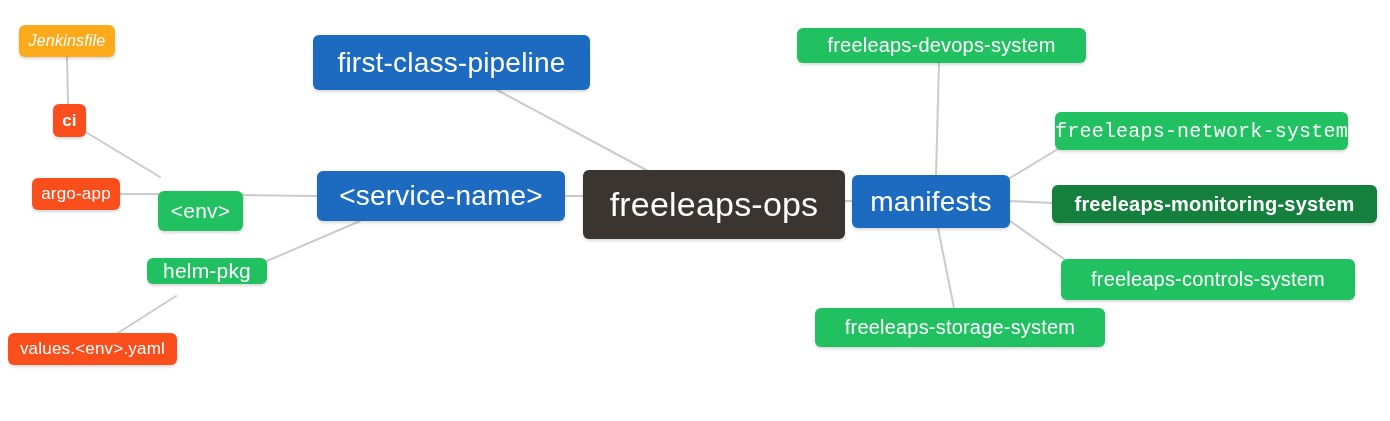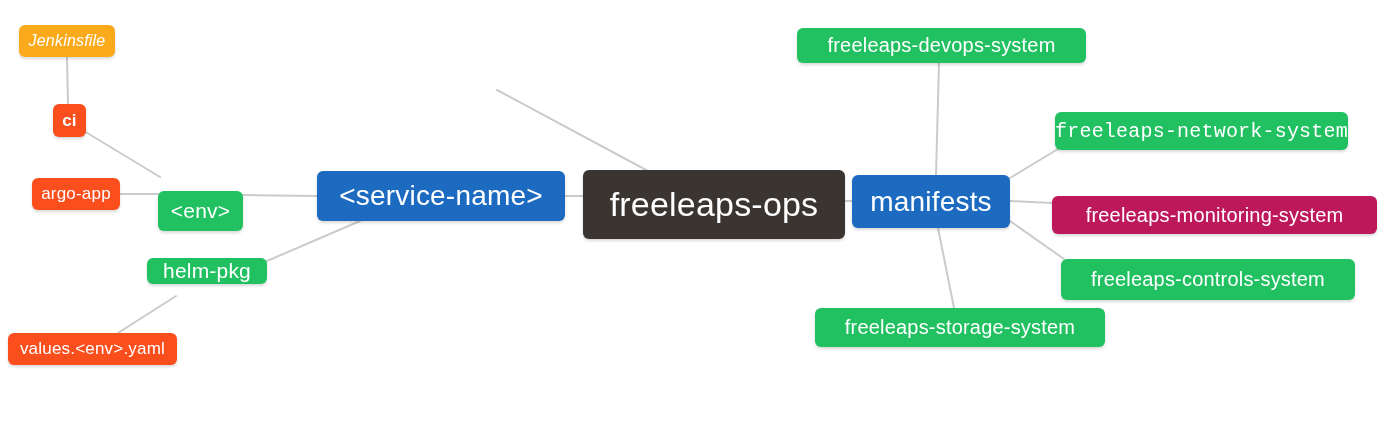--- a/index.html
+++ b/index.html
@@ -68,36 +68,39 @@
     </div>
     <div class="node" style="left: 158px; top: 175px; width: 85px; height: 40px; background: rgb(33, 193, 98); font-size: 21px; font-weight: 400; margin-top: 16px;">
       <span>&lt;env&gt;</span>
     </div>
     <div class="node" style="left: 147px; top: 258px; width: 120px; height: 26px; background: rgb(33, 193, 98); font-size: 21px; font-weight: 400;">
       <span>helm-pkg</span>
     </div>
     <div class="node" style="left: 8px; top: 333px; width: 169px; height: 32px; background: rgb(250, 78, 28); font-size: 17px; font-weight: 400;">
       <span>values.&lt;env&gt;.yaml</span>
     </div>
+    <div class="node" style="left: 313px; top: 35px; width: 277px; height: 55px; background: rgb(28, 107, 193); font-size: 28px; font-weight: 400;">
+      <span>first-class-pipeline</span>
+    </div>
     <div class="node" style="left: 317px; top: 171px; width: 248px; height: 50px; background: rgb(28, 107, 193); font-size: 28px; font-weight: 400;">
       <span>&lt;service-name&gt;</span>
     </div>
     <div class="node" style="left: 583px; top: 170px; width: 262px; height: 69px; background: rgb(58, 53, 49); font-size: 34px; font-weight: 400;">
       <span>freeleaps-ops</span>
     </div>
     <div class="node" style="left: 852px; top: 175px; width: 158px; height: 53px; background: rgb(28, 107, 193); font-size: 28px; font-weight: 400;">
       <span>manifests</span>
     </div>
     <div class="node" style="left: 797px; top: 28px; width: 289px; height: 35px; background: rgb(33, 193, 98); font-size: 20px; font-weight: 400;">
       <span>freeleaps-devops-system</span>
     </div>
     <div class="node" style="left: 1055px; top: 112px; width: 293px; height: 38px; background: rgb(33, 193, 98); font-size: 20px; font-weight: 400; font-family: Liberation Mono, monospace;">
       <span>freeleaps-network-system</span>
     </div>
-    <div class="node" style="left: 1052px; top: 185px; width: 325px; height: 38px; background: #be185d; font-size: 20px; font-weight: 400; margin-top: 11px;">
+    <div class="node" style="left: 1052px; top: 185px; width: 325px; height: 38px; background: #15803d; font-size: 20px; font-weight: 700;">
       <span>freeleaps-monitoring-system</span>
     </div>
     <div class="node" style="left: 1061px; top: 259px; width: 294px; height: 41px; background: rgb(33, 193, 98); font-size: 20px; font-weight: 400;">
       <span>freeleaps-controls-system</span>
     </div>
     <div class="node" style="left: 815px; top: 308px; width: 290px; height: 39px; background: rgb(33, 193, 98); font-size: 20px; font-weight: 400;">
       <span>freeleaps-storage-system</span>
     </div>
   </div>
 

